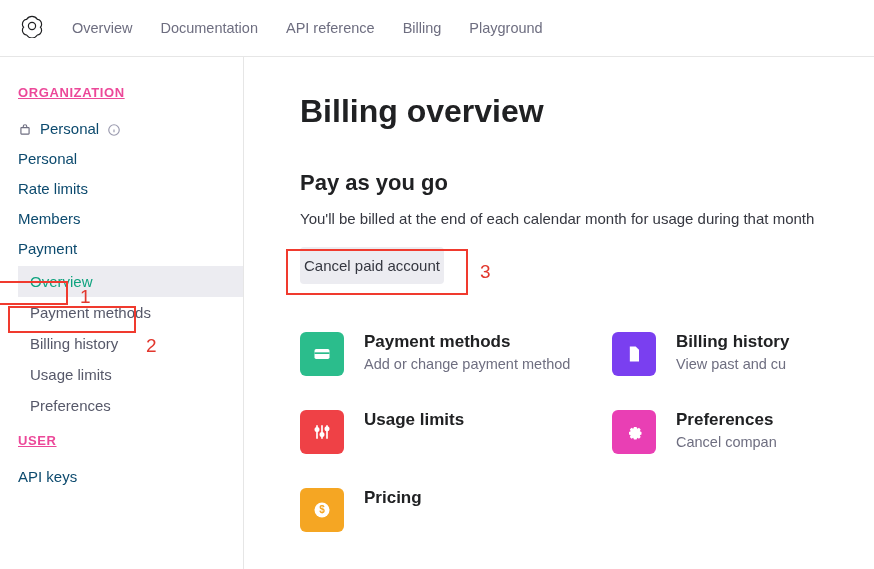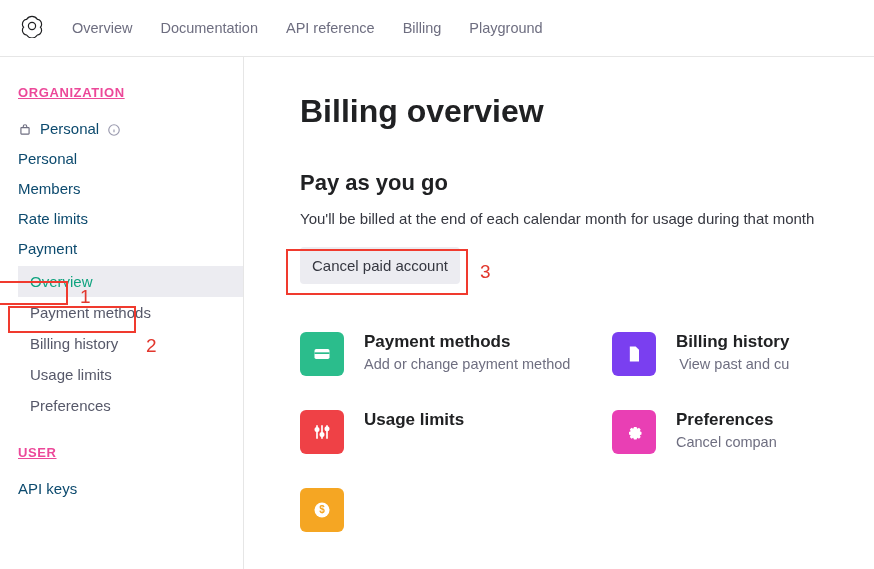--- a/index.html
+++ b/index.html
@@ -60,21 +60,21 @@
     .side-sub .sub-item {
       padding: 7px 0 7px 12px;
       font-size: 15px;
       color: #565869;
       cursor: pointer;
     }
     .side-sub .sub-item.active {
       color: #10a37f;
       background: #ececf1;
     }
-    .side-heading.user { margin-top: 24px; }
+    .side-heading.user { margin-top: 12px; }
     
     .annot-box {
       position: absolute;
       border: 2px solid #f03a2e;
       pointer-events: none;
     }
     .annot-label {
       position: absolute;
       color: #e2372d;
       font-size: 19px;
@@ -99,21 +99,21 @@
       margin-bottom: 14px;
       color: #202123;
     }
     .section-desc {
       font-size: 15px;
       color: #353740;
       margin-bottom: 20px;
     }
     .btn {
       display: inline-block;
-      padding: 10px 12px;
+      padding: 10px 4px;
       background: #ececf1;
       border: none;
       border-radius: 4px;
       font-size: 15px;
       color: #353740;
       cursor: pointer;
     }
     
     .cards {
       margin-top: 48px;
@@ -145,21 +145,20 @@
     .c-orange { background: #f5a623; }
     .card-title {
       font-size: 17px;
       font-weight: 700;
       color: #202123;
       margin-bottom: 4px;
     }
     .card-sub {
       font-size: 14.5px;
       color: #6e6e80;
-      text-align: right;
     }
     .rel { position: relative; }
   </style>
 </head>
 <body class="rel">
 
 <div class="topnav">
   <span class="logo">
     <svg viewBox="0 0 40 40" fill="none">
         <path d="M20 4c4 0 7 2 9 5 3 0 7 3 7 8 0 2-1 4-2 5 1 1 2 3 2 5 0 5-4 8-7 8-2 3-5 5-9 5s-7-2-9-5c-3 0-7-3-7-8 0-2 1-4 2-5-1-1-2-3-2-5 0-5 4-8 7-8 2-3 5-5 9-5z" stroke="#202123" stroke-width="2"></path>
@@ -191,24 +190,24 @@
             <circle cx="12" cy="12" r="9"></circle>
             <path d="M12 8h.01M12 11v5"></path>
           </svg>
       </span>
     </div>
 
     <div class="side-item">
         <span>Personal</span>
       </div>
     <div class="side-item">
+        <span>Rate limits</span>
+      </div>
+    <div class="side-item">
         <span>Members</span>
-      </div>
-    <div class="side-item">
-        <span>Rate limits</span>
       </div>
     <div class="side-item">
         <span>Payment</span>
       </div>
 
     <div class="side-sub">
       <div class="sub-item active"><span>Overview</span></div>
       <div class="sub-item"><span>Payment methods</span></div>
       <div class="sub-item"><span>Billing history</span></div>
       <div class="sub-item"><span>Usage limits</span></div>
@@ -293,17 +292,18 @@
       </div>
 
       <div class="card">
         <div class="card-icon c-orange">
           <svg viewBox="0 0 24 24" fill="#fff">
               <circle cx="12" cy="12" r="9"></circle>
               <text x="12" y="16" text-anchor="middle" font-size="12" fill="#f5a623" font-weight="700">$</text>
             </svg>
         </div>
         <div>
+          <div class="card-title">Pricing</div>
         </div>
       </div>
     </div>
   </div>
 </div>
 
 </body></html>

